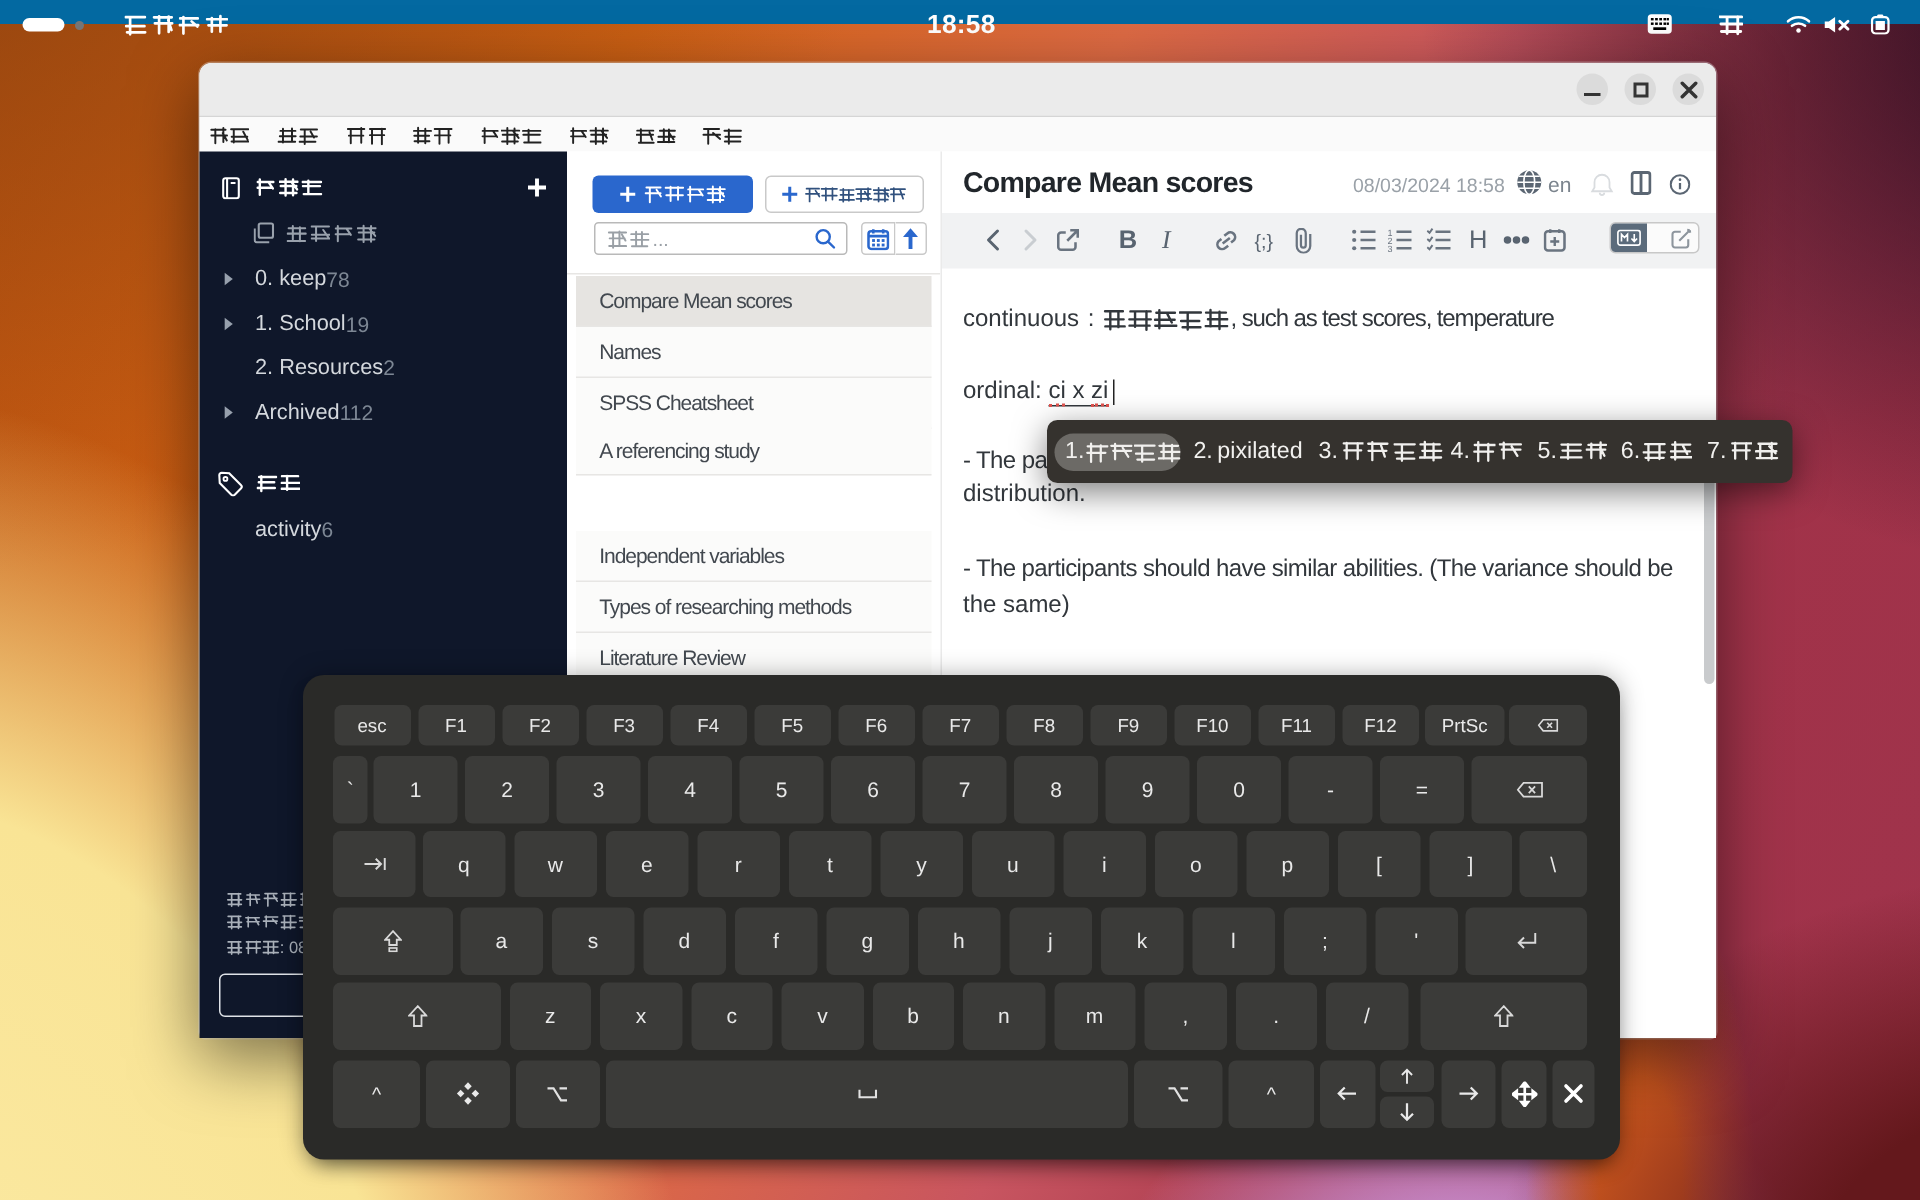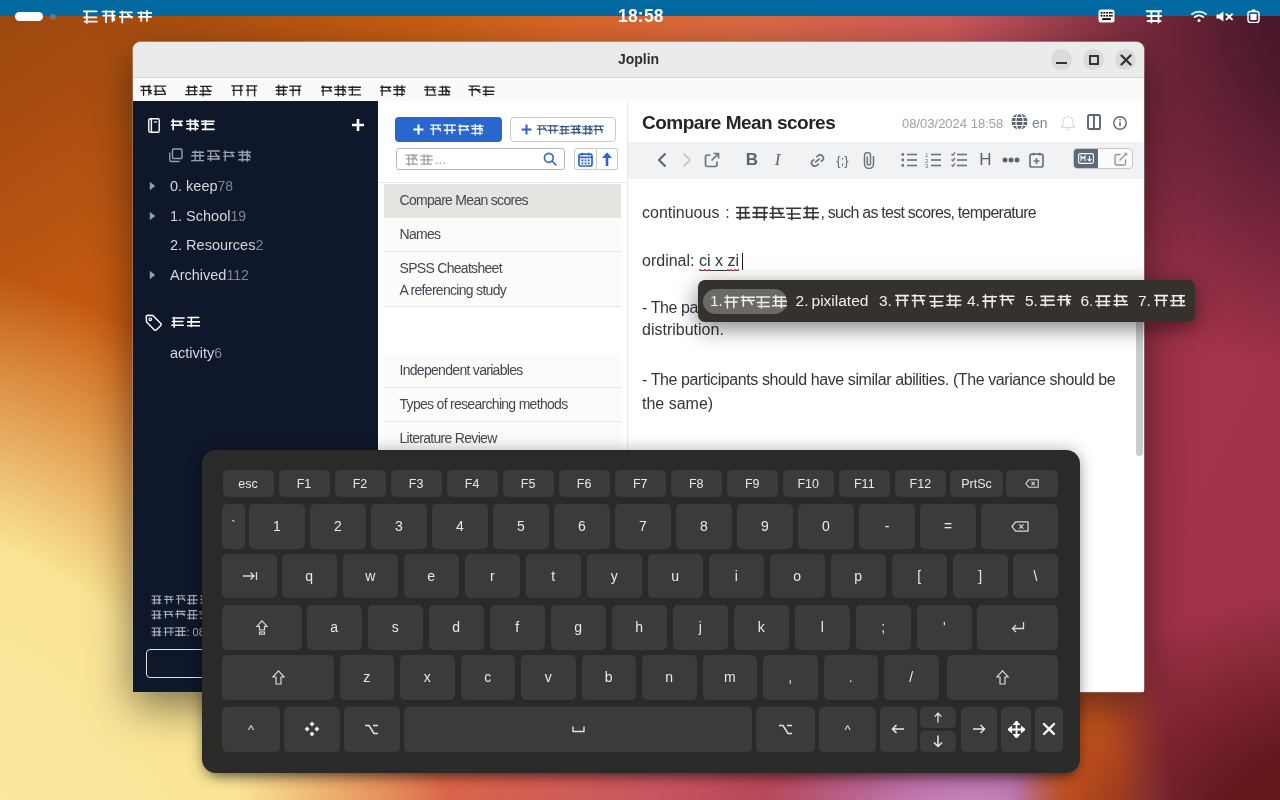--- a/index.html
+++ b/index.html
@@ -92,21 +92,20 @@
 <path d="M10.5 3.2 L16 8.4 M16 3.2 L10.5 8.4" stroke="#fff" stroke-width="1.9" stroke-linecap="round"></path>
     </svg>
 <svg class="tbs" style="left:1247px;top:9px" width="13" height="14" viewBox="0 0 13 14">
 <rect x="4.5" y="0.6" width="4" height="1.6" rx="0.8" fill="#fff"></rect>
 <rect x="1" y="2.4" width="11" height="11" rx="2.4" stroke="#fff" stroke-width="1.5" fill="none"></rect>
 <rect x="3.4" y="5" width="6.2" height="6" fill="#fff"></rect>
     </svg>
 </div>
 <div id="win">
 <div id="titlebar">
-      <div class="t">Joplin</div>
 <div class="wbtn" style="left:918px">
 <div style="position:absolute;left:5px;top:12.5px;width:11px;height:2.4px;background:#333"></div>
 </div>
 <div class="wbtn" style="left:950px">
 <div style="position:absolute;left:5.5px;top:5.5px;width:10px;height:10px;border:2.2px solid #333"></div>
 </div>
 <div class="wbtn" style="left:982px">
 <svg style="position:absolute;left:4.5px;top:4.5px" width="12" height="12" viewBox="0 0 12 12">
           <path d="M1.5 1.5 L10.5 10.5 M10.5 1.5 L1.5 10.5" stroke="#333" stroke-width="2.3" stroke-linecap="round"></path>
         </svg>
@@ -396,21 +395,21 @@
 <div style="position:absolute;left:219px;top:47px;width:21px;height:22px;background:#fff;border:1px solid #c9c9c9;border-left:none;border-radius:0 3px 3px 0;display:flex;align-items:center;justify-content:center">
 <svg width="12" height="16" viewBox="0 0 12 16">
           <path d="M6 15 V3" stroke="#2a67cd" stroke-width="2.6"></path>
           <path d="M1 7 L6 1.2 L11 7 Z" fill="#2a67cd"></path>
         </svg>
 </div>
 <div style="position:absolute;left:0;top:80.5px;width:100%;height:1px;background:#e7e6e4"></div>
 <div class="nitem" style="top:82.5px;background:#e6e4e1;">Compare Mean scores</div>
 <div class="nitem" style="top:116.5px;">Names</div>
 <div class="nitem" style="top:150.5px;">SPSS Cheatsheet</div>
-<div class="nitem" style="top:172px;">A referencing study</div>
+<div class="nitem" style="top:182px;">A referencing study</div>
 <div class="nitem" style="top:252.5px;">Independent variables</div>
 <div class="nitem" style="top:286.5px;">Types of researching methods</div>
 <div class="nitem" style="top:320.5px;">Literature Review</div>
 </div>
 <div id="editor">
 <div style="position:absolute;left:14px;top:10.5px;font-size:19px;font-weight:bold;letter-spacing:-0.5px;color:#21262b">Compare Mean scores</div>
 <div style="position:absolute;left:274px;top:15px;font-size:13px;color:#9aa1a8">08/03/2024 18:58</div>
 <svg style="position:absolute;left:383px;top:11.5px" width="17" height="17" viewBox="0 0 17 17">
         <circle cx="8.5" cy="8.5" r="8" fill="#5b6673"></circle>
         <g stroke="#fff" stroke-width="1.1" fill="none">

